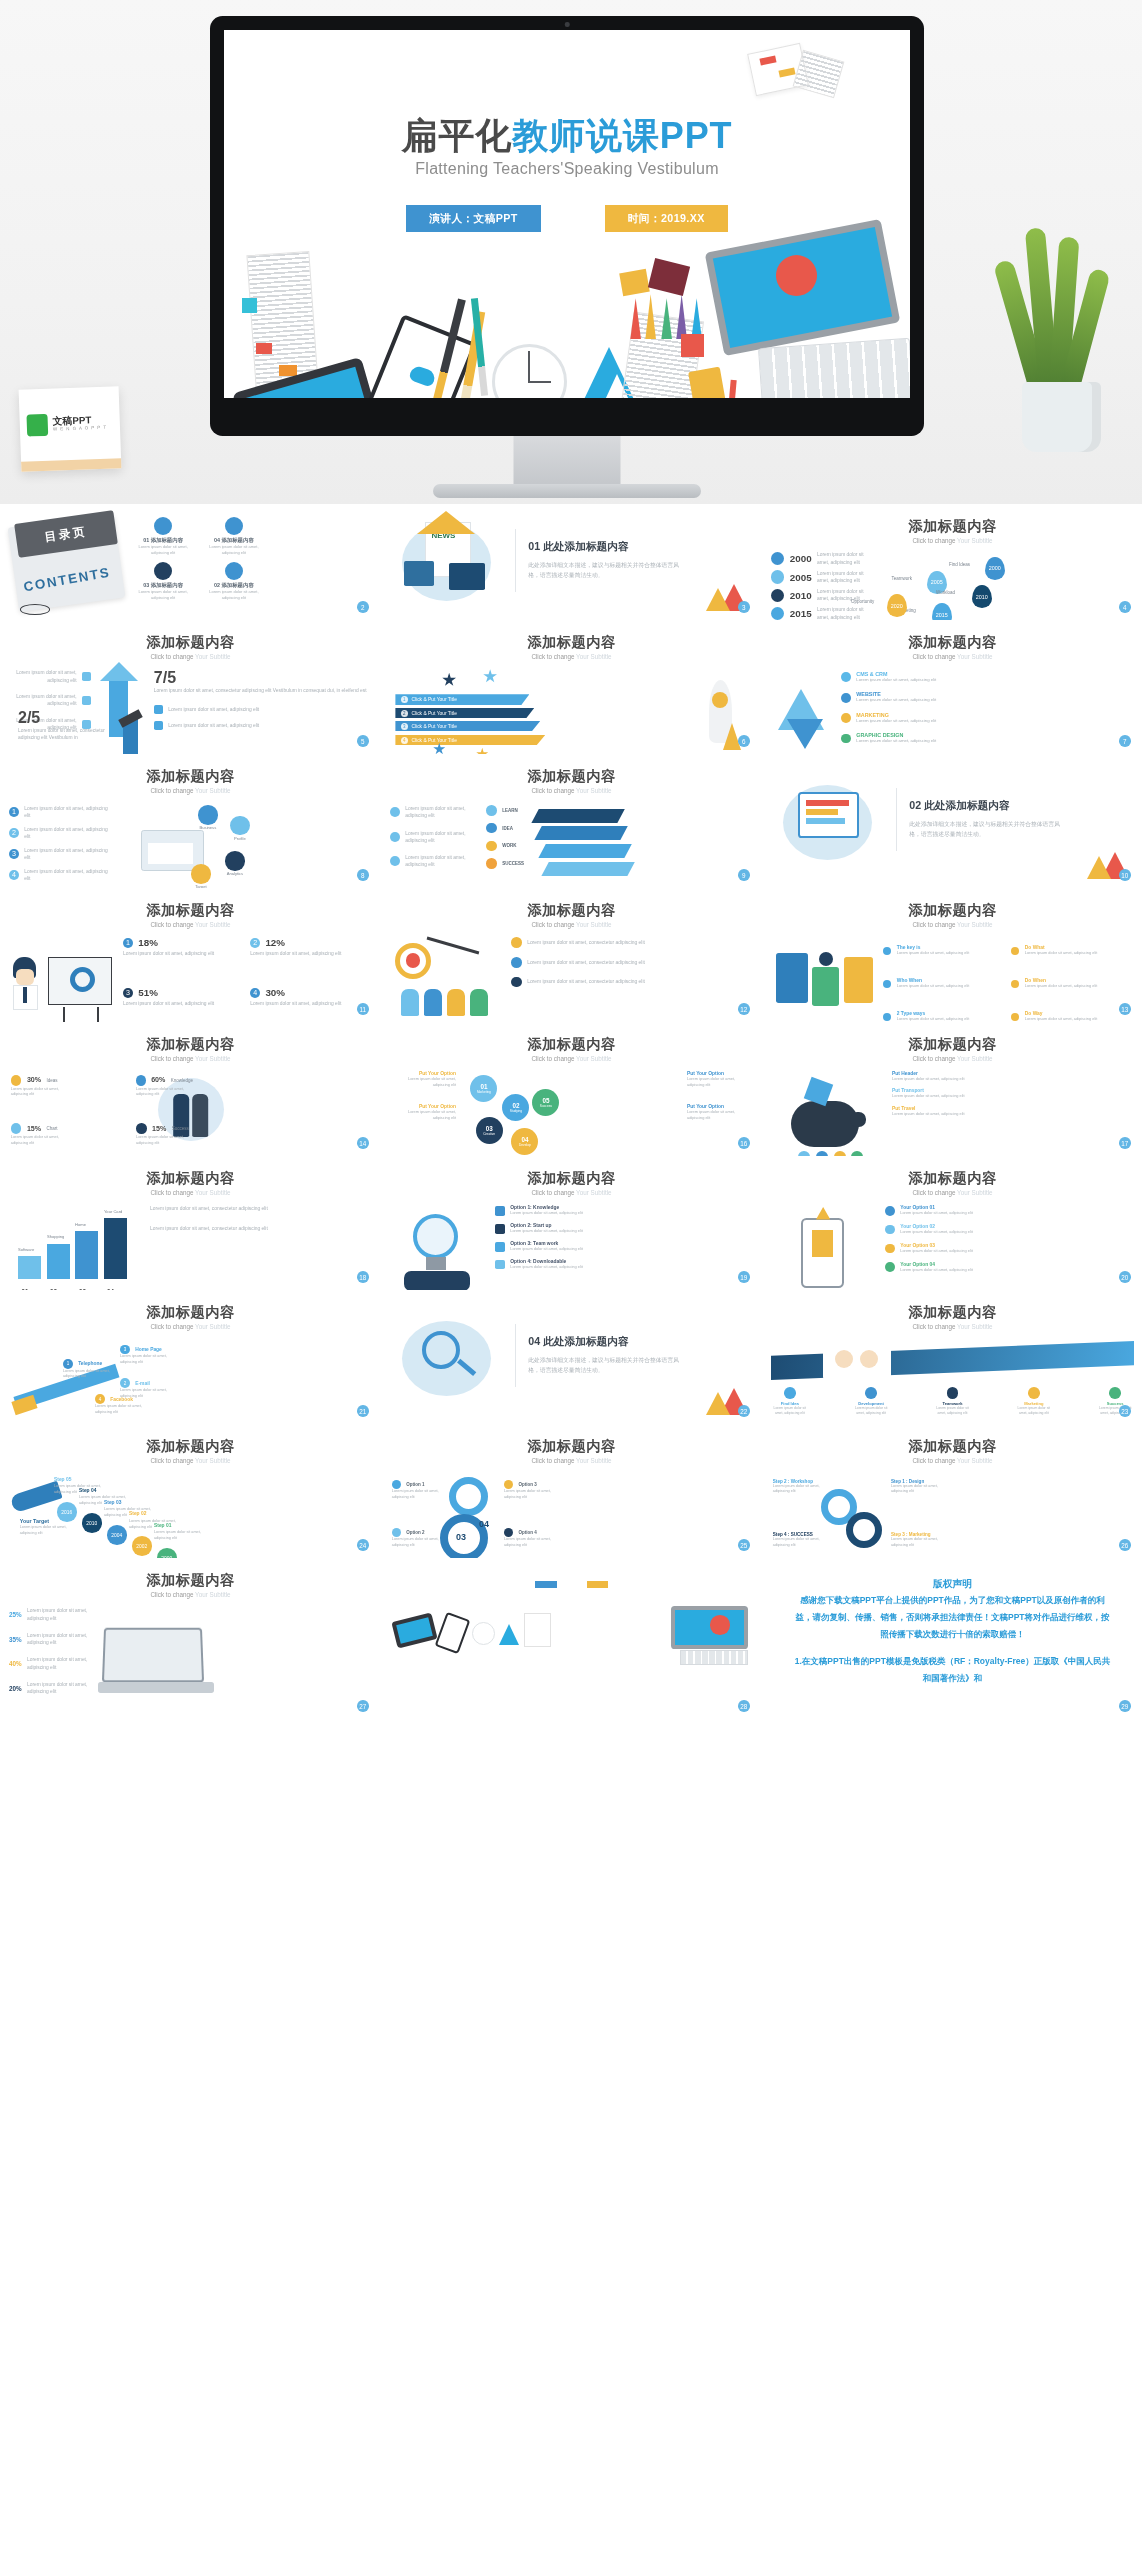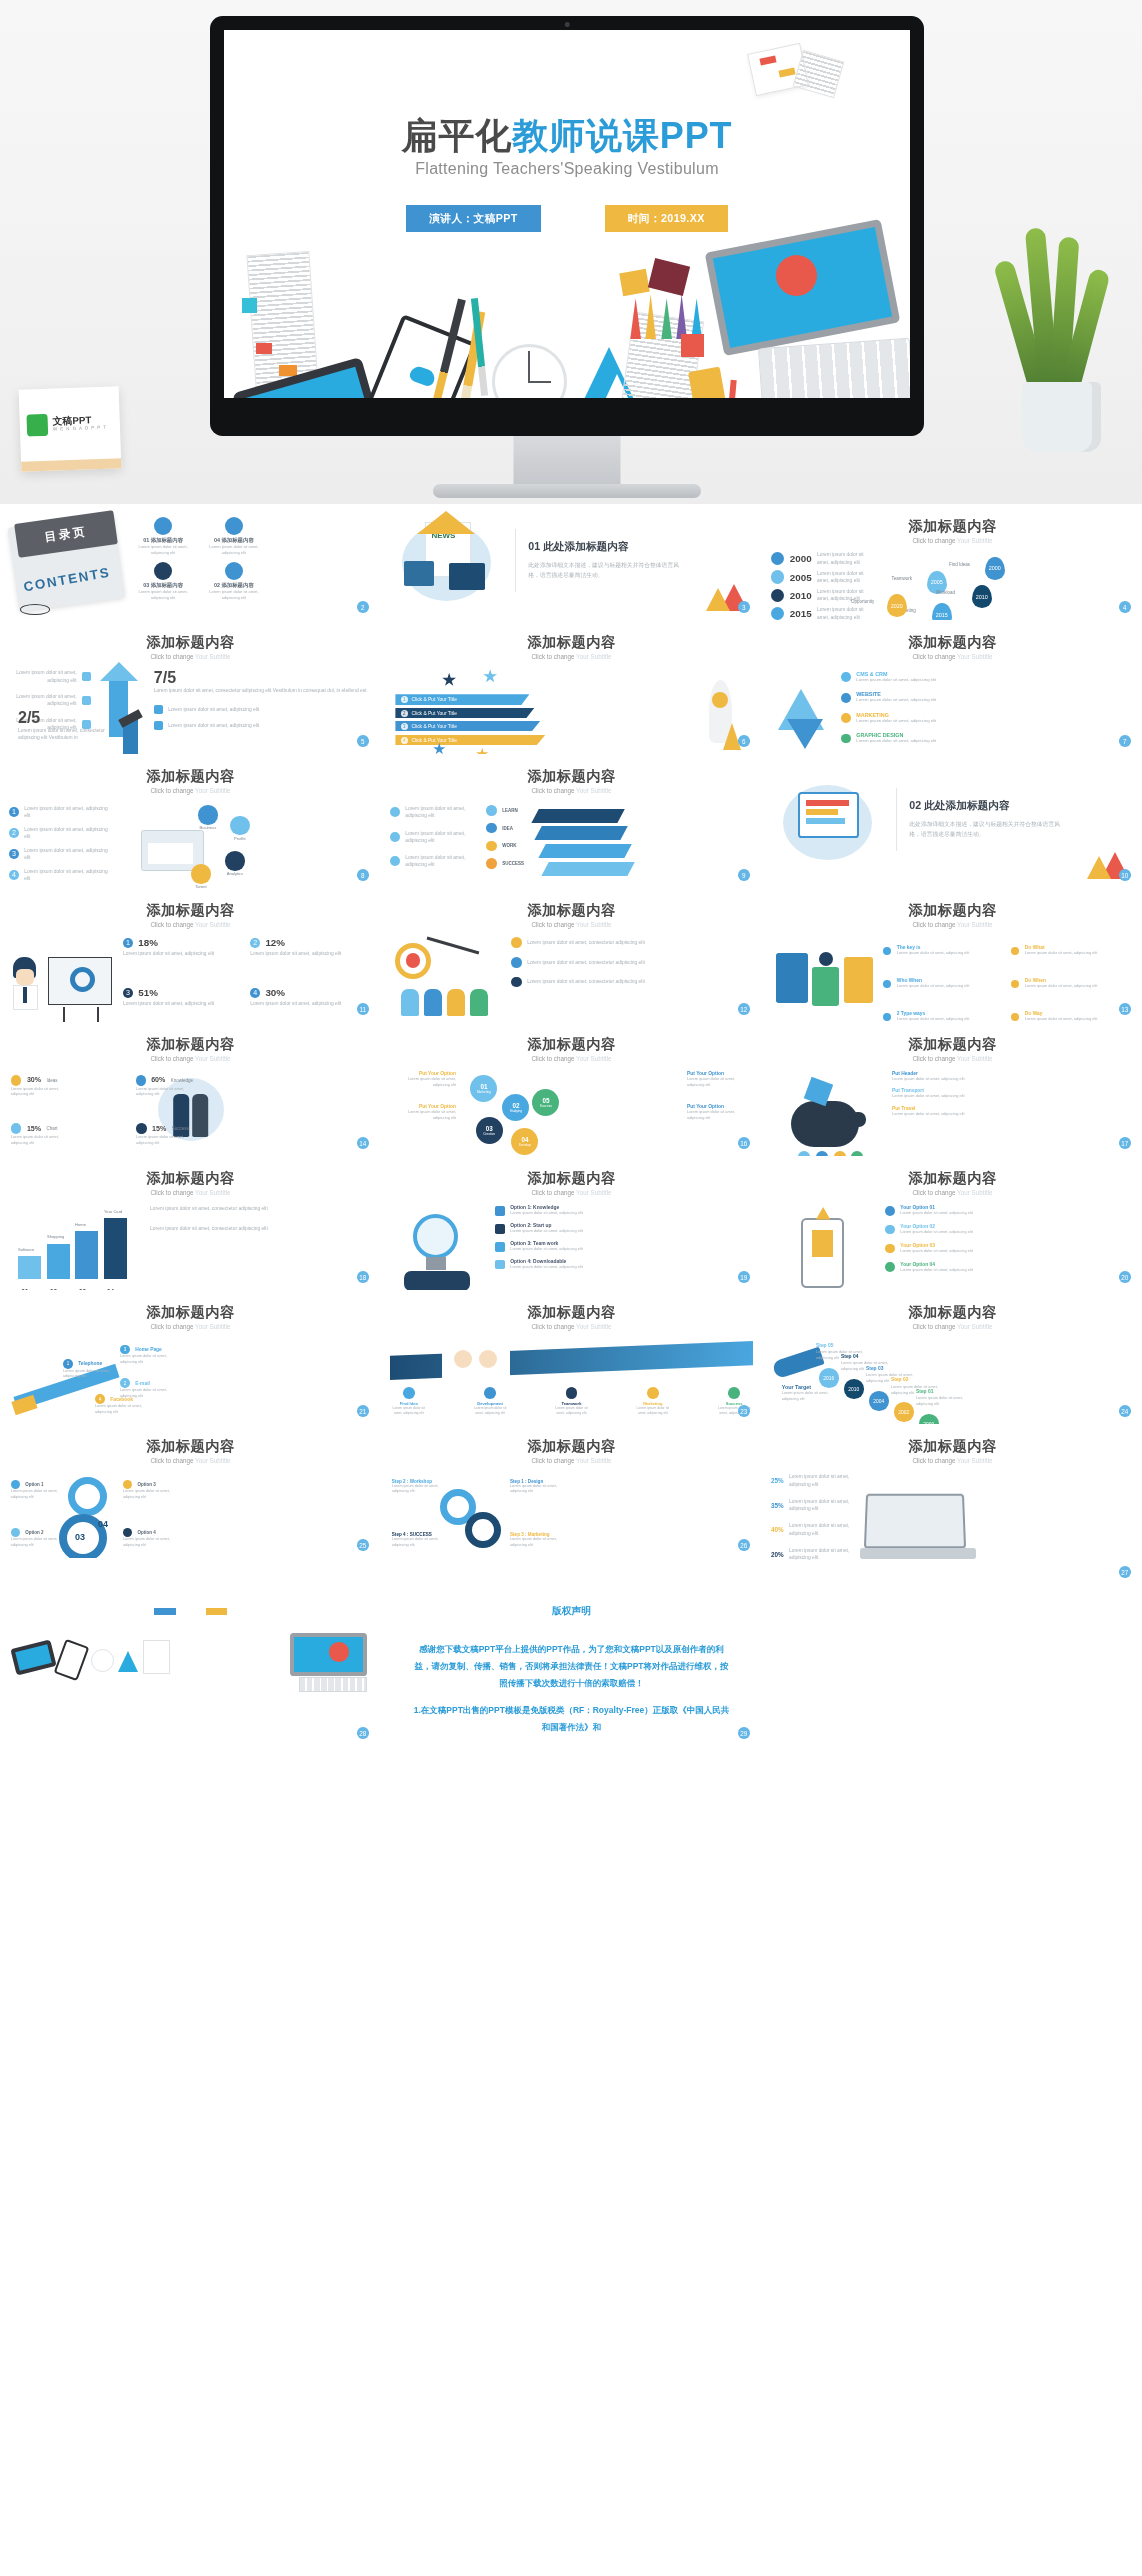--- a/index.html
+++ b/index.html
@@ -101,21 +101,21 @@
   .sh-txt h3{ font-size:10.7px; color:#3d4650; font-weight:bold; margin-bottom:5.4px;}
   .sh-txt p{ font-size:5.8px; color:#a9b0b6; line-height:1.8; max-width:156px;}
 
   
   .thanks-title{ font-size:19.6px; font-weight:bold; color:#4a4a4a; text-align:center;}
   .thanks-title .hl{ color:#2b9cd8;}
   .thanks-sub{ font-size:7.1px; color:#9b9b9b; text-align:center; margin-top:3.6px;}
 
   
   .copy { padding:19.6px 30px; }
-  .copy h4{ text-align:center; font-size:9.8px; font-weight:bold; color:#2b9cd8; margin-bottom:23px;}
+  .copy h4{ text-align:center; font-size:9.8px; font-weight:bold; color:#2b9cd8; margin-bottom:1px;}
   .copy p{ font-size:8.5px; font-weight:bold; color:#2b9cd8; line-height:2.0; text-align:center;}
   .copy p.num{ margin-top:10.7px; font-size:8.5px; color:#2b9cd8;}
 </style>
 </head>
 <body>
 
 <div class="hero">
 
   <div class="monitor">
     <div class="mon-bezel">
@@ -898,20 +898,37 @@
      <div class="row">
             <div style="width:9.8px;height:9.8px;border-radius:50%;background:#efb840;color:#fff;font-size:4.5px;display:flex;align-items:center;justify-content:center">4</div>
       <div style="font-size:4.9px;font-weight:bold;color:#efb840">Facebook</div>
           </div>
      <div class="lorem" style="font-size:3.8px;max-width:59px">Lorem ipsum dolor sit amet, adipiscing elit</div>
         </div>
  </div>
  <div class="pgnum">21</div>
     </div>
     <div class="card" style="height:134px">
+ <div class="sectionhead">
+  <div class="sh-art">
+   <div style="position:absolute;left:7.1px;top:14.3px;width:89px;height:75px;border-radius:50%;background:#d6e9f4"></div>
+   <div style="position:absolute;left:27px;top:25px;width:38px;height:38px;border-radius:50%;border:4.5px solid #3f93d0"></div>
+   <div style="position:absolute;left:61px;top:59px;width:21.4px;height:5.4px;background:#3f93d0;transform:rotate(40deg)"></div>
+  </div>
+  <div class="sh-div"></div>
+  <div class="sh-txt">
+          <h3>04 此处添加标题内容</h3>
+   <p>此处添加详细文本描述，建议与标题相关并符合整体语言风格，语言描述尽量简洁生动。</p>
+        </div>
+ </div>
+ <div style="position:absolute;right:14.3px;bottom:9px;width:0;height:0;border-left:14.3px solid transparent;border-right:14.3px solid transparent;border-bottom:27px solid #e8584b"></div>
+ <div style="position:absolute;right:32px;bottom:9px;width:0;height:0;border-left:12.5px solid transparent;border-right:12.5px solid transparent;border-bottom:23px solid #efb840"></div>
+ <div class="pgnum">22</div>
+    </div>
+    <div class="card" style="height:134px">
  <div class="ttl ">添加标题内容</div>
    <div class="sub">Click to change <span class="g">Your Subtitle</span></div>
  <div style="position:relative;margin-top:7.1px;height:93px">
   <div style="position:absolute;left:0;top:3.6px;width:100%;height:39px;background:linear-gradient(100deg,#1d4b72,#4aa8e0);clip-path:polygon(0 38%,100% 0,100% 62%,0 100%)"></div>
   <div style="position:absolute;left:52px;top:7.1px;width:68px;height:36px;background:#fff;border-radius:3.6px"></div>
   <div style="position:absolute;left:64px;top:12.5px;width:18px;height:18px;border-radius:50%;background:#f6ddbf"></div>
   <div style="position:absolute;left:89px;top:12.5px;width:18px;height:18px;border-radius:50%;background:#f6ddbf"></div>
   <div style="position:absolute;left:0;top:50px;width:100%;display:flex;justify-content:space-between;padding:0 1.8px">
    <div style="width:34px;text-align:center">
     <div style="width:11.6px;height:11.6px;border-radius:50%;background:#4aa8e0;margin:0 auto 1.8px"></div>

